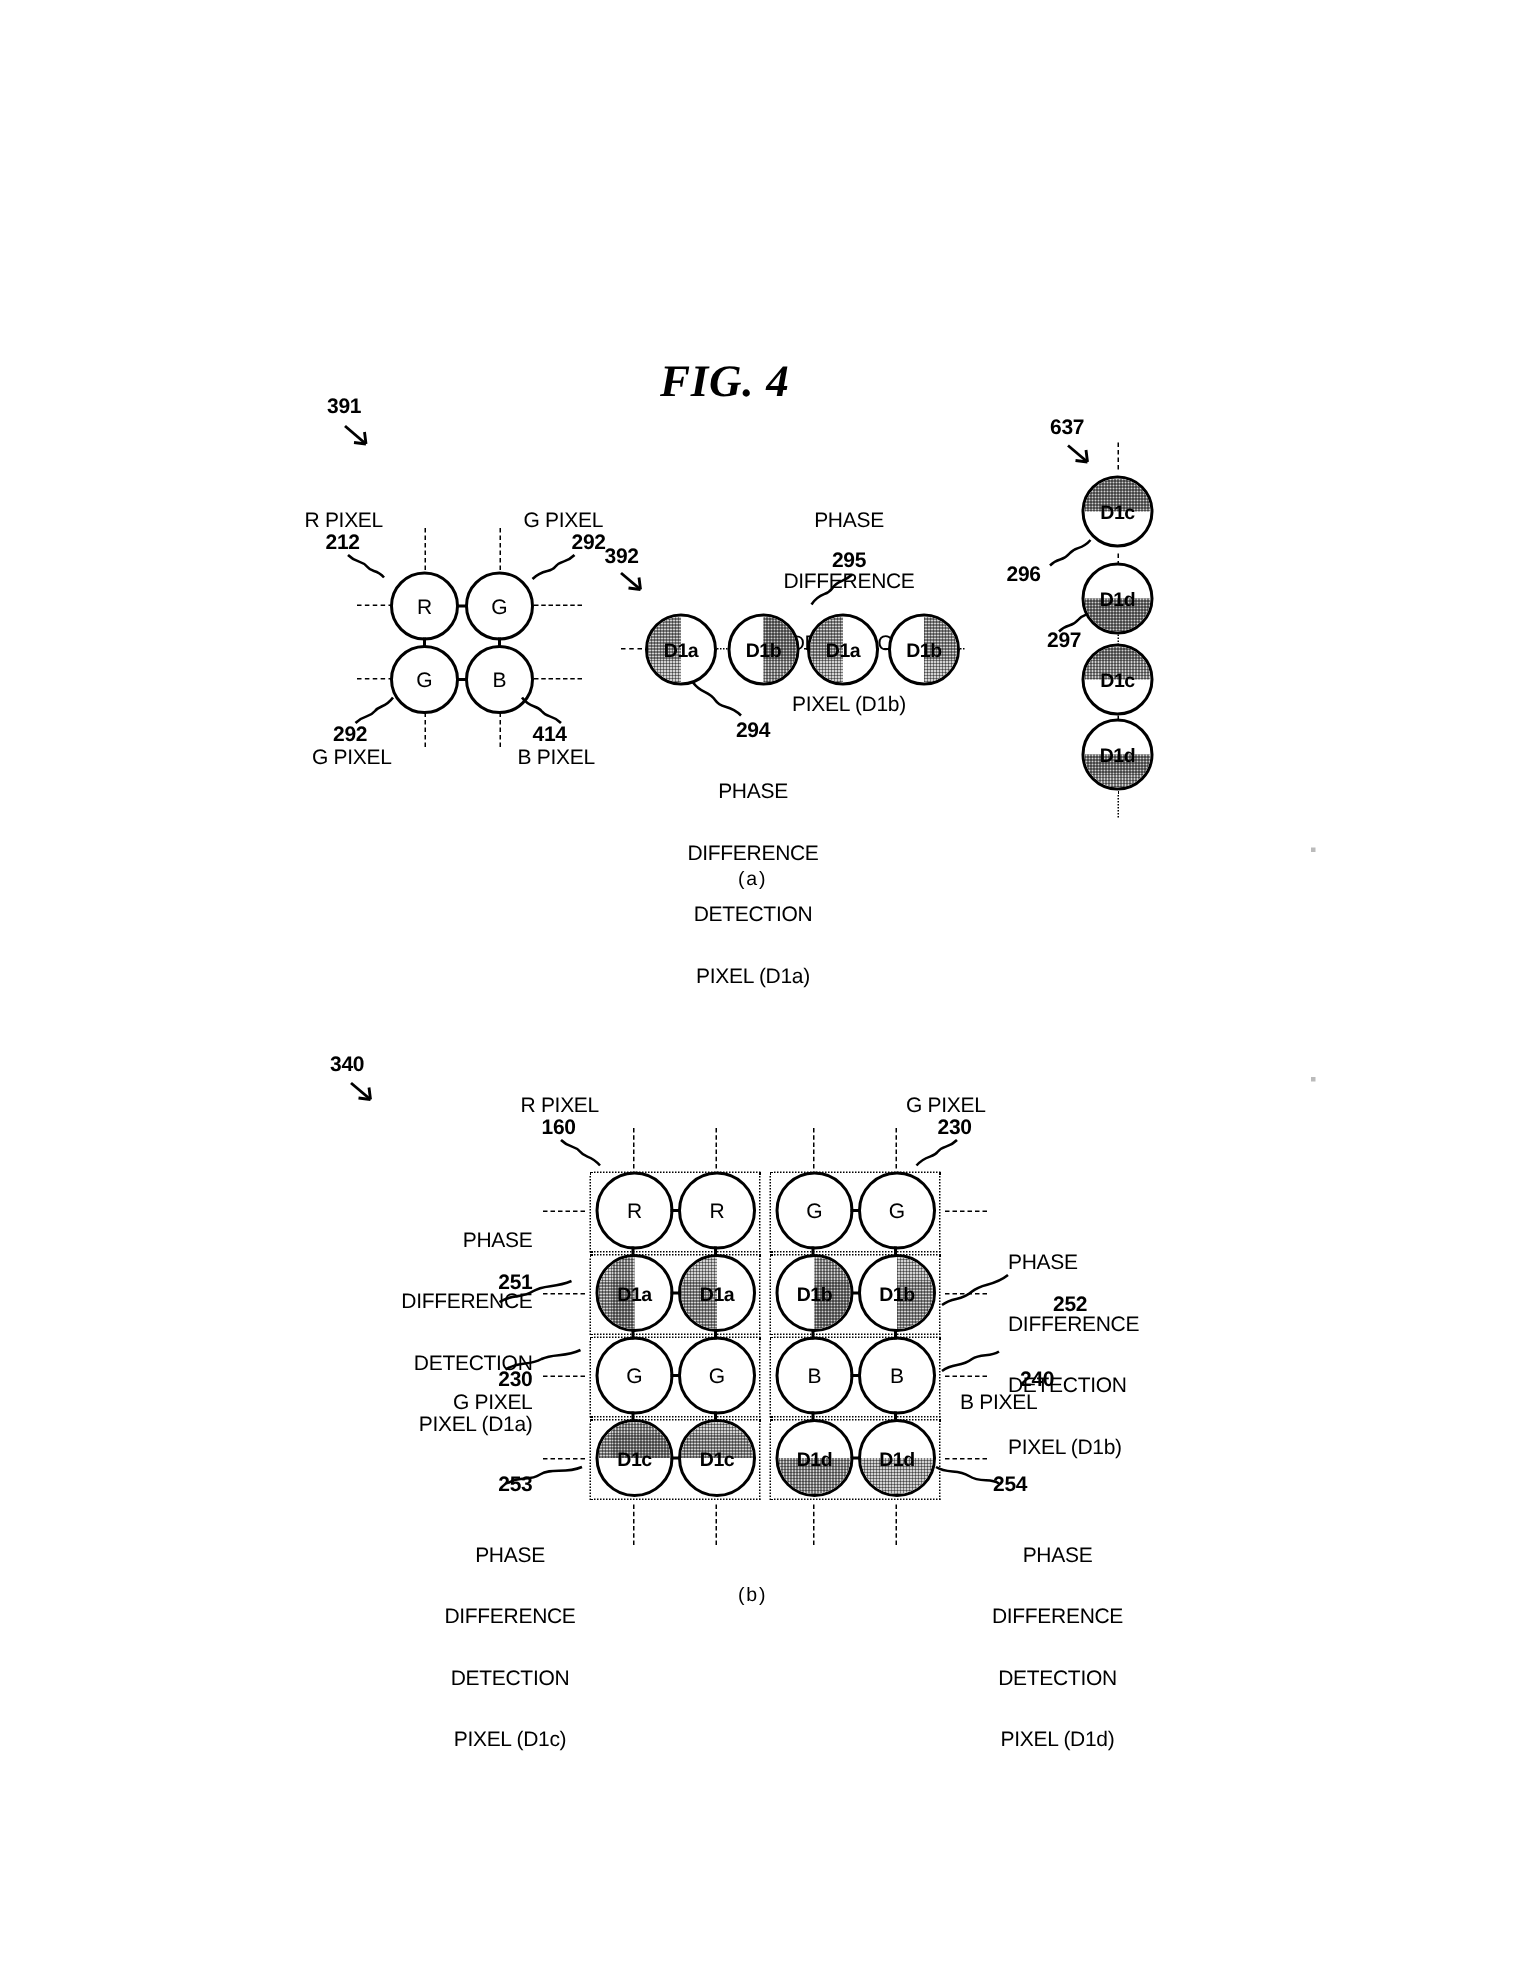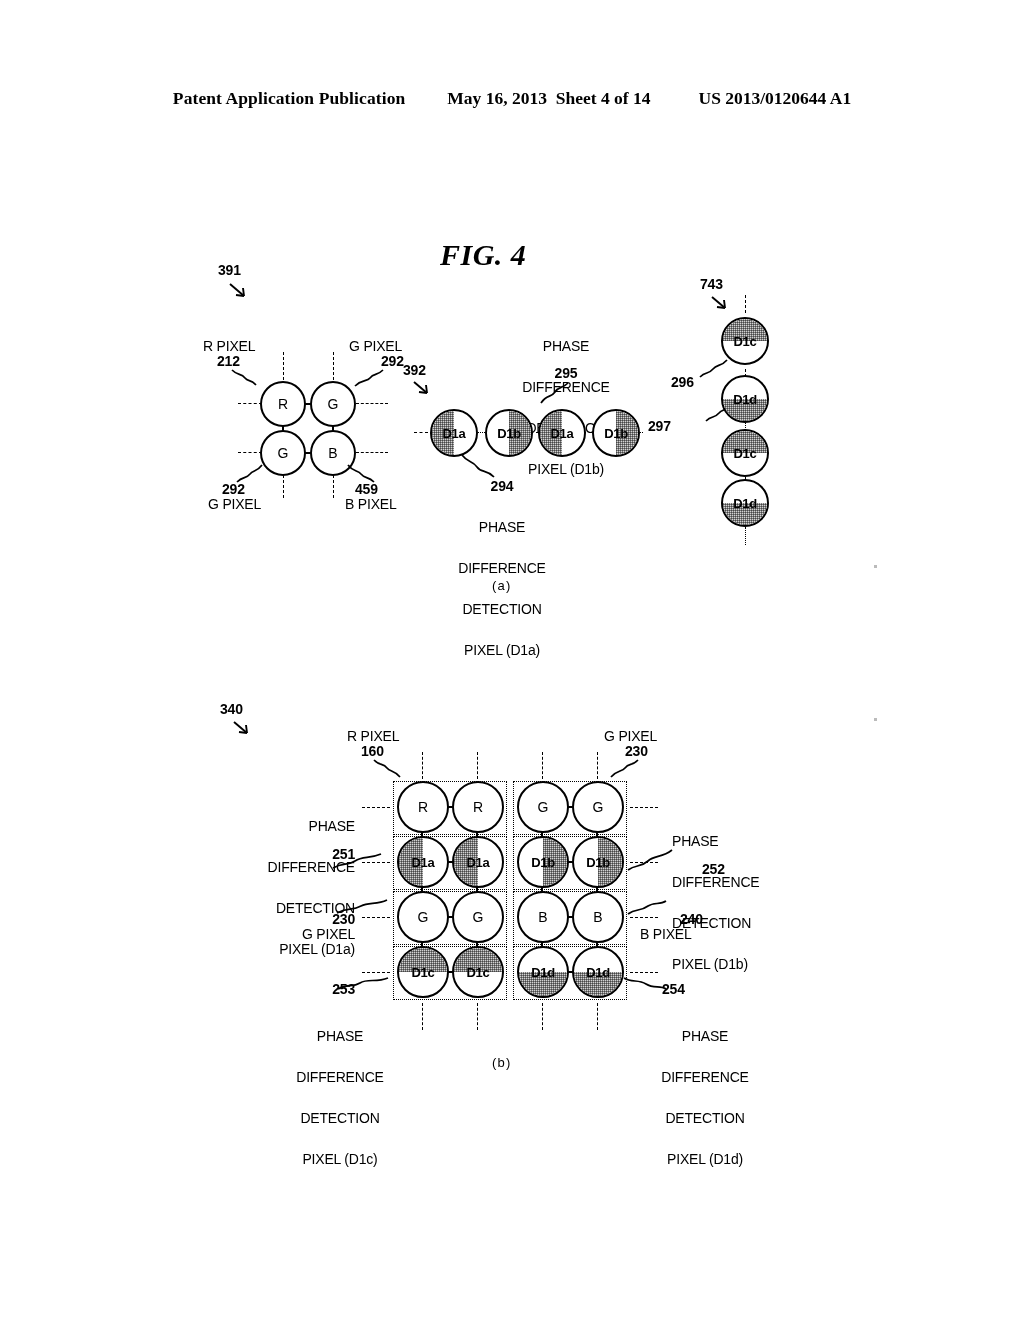--- a/index.html
+++ b/index.html
@@ -86,25 +86,20 @@
 
   svg.lead{position:absolute;overflow:visible;pointer-events:none;}
   svg.lead path, svg.lead line{fill:none;stroke:#000;stroke-width:1.7;}
   svg.arrow path{fill:none;stroke:#000;stroke-width:1.9;}
 </style>
 </head>
 <body>
 
 <div class="page">
 
-  <div class="hdr">
-    <span class="h1">Patent Application Publication</span>
-    <span class="h2">May 16, 2013  Sheet 4 of 14</span>
-    <span class="h3">US 2013/0120644 A1</span>
-  </div>
 
   <div class="figtitle">FIG. 4</div>
 
   <div class="lbl num" style="left:218px;top:264px;">391</div>
   <svg class="lead arrow" style="left:228px;top:282px;width:28px;height:24px;">
     <path d="M2,2 L16,14"></path>
       <path d="M16,14 L8,13 M16,14 L15,6"></path>
   </svg>
 
   <div class="dd-v" style="left:283px;top:352px;height:28px;"></div>
@@ -144,21 +139,21 @@
   <svg class="lead" style="left:349px;top:370px;width:36px;height:24px;">
     <path d="M34,0 C28,6 25,3 21,8 C18,12 13,9 6,16"></path>
   </svg>
 
   <div class="lbl num" style="left:222px;top:483px;">292</div>
   <div class="lbl" style="left:208px;top:498px;"><span>G PIXEL</span></div>
   <svg class="lead" style="left:237px;top:462px;width:34px;height:22px;">
     <path d="M0,20 C6,14 9,17 13,12 C16,8 20,10 25,3"></path>
   </svg>
 
-  <div class="lbl num" style="left:355px;top:483px;">459</div>
+  <div class="lbl num" style="left:355px;top:483px;">414</div>
   <div class="lbl" style="left:345px;top:498px;"><span>B PIXEL</span></div>
   <svg class="lead" style="left:344px;top:462px;width:34px;height:22px;">
     <path d="M30,20 C24,14 21,17 17,12 C14,8 9,10 4,3"></path>
   </svg>
 
   <div class="lbl num" style="left:403px;top:364px;">392</div>
   <svg class="lead arrow" style="left:412px;top:380px;width:26px;height:22px;">
     <path d="M2,2 L15,13"></path>
       <path d="M15,13 L7,12 M15,13 L14,5"></path>
   </svg>
@@ -201,21 +196,21 @@
     <path d="M0,0 C6,8 10,5 15,12 C19,18 24,14 32,22"></path>
   </svg>
   <div class="lbl num c" style="left:432px;top:480px;width:140px;">294</div>
   <div class="lbl c" style="left:432px;top:494px;width:140px;">
     <div>PHASE</div>
     <div>DIFFERENCE</div>
     <div>DETECTION</div>
     <div>PIXEL (D1a)</div>
   </div>
 
-  <div class="lbl num" style="left:700px;top:278px;">743</div>
+  <div class="lbl num" style="left:700px;top:278px;">637</div>
   <svg class="lead arrow" style="left:710px;top:295px;width:26px;height:22px;">
     <path d="M2,2 L15,13"></path>
       <path d="M15,13 L7,12 M15,13 L14,5"></path>
   </svg>
 
   <div class="dd-v" style="left:745px;top:295px;height:18px;"></div>
   <div class="dd-v" style="left:745px;top:369px;height:8px;"></div>
   <div class="dd-v dot" style="left:745px;top:423px;height:9px;"></div>
   <div class="dd-v" style="left:745px;top:477px;height:8px;"></div>
   <div class="dd-v dot" style="left:745px;top:527px;height:18px;"></div>
@@ -234,21 +229,21 @@
   </div>
   <div class="circ" style="left:721px;top:479px;width:48px;height:48px;">
     <div class="shade bottom"></div>
     <span class="txt">D1d</span>
   </div>
 
   <div class="lbl num" style="left:671px;top:376px;">296</div>
   <svg class="lead" style="left:700px;top:357px;width:30px;height:24px;">
     <path d="M0,20 C6,14 8,18 13,12 C17,7 21,10 27,3"></path>
   </svg>
-  <div class="lbl num" style="left:648px;top:420px;">297</div>
+  <div class="lbl num" style="left:698px;top:420px;">297</div>
   <svg class="lead" style="left:706px;top:402px;width:28px;height:22px;">
     <path d="M0,19 C6,13 8,17 13,11 C16,7 20,9 25,3"></path>
   </svg>
 
   <div class="caption" style="left:492px;top:578px;">(a)</div>
 
   <div class="lbl num" style="left:220px;top:703px;">340</div>
   <svg class="lead arrow" style="left:232px;top:720px;width:26px;height:22px;">
     <path d="M2,2 L15,13"></path>
       <path d="M15,13 L7,12 M15,13 L14,5"></path>

